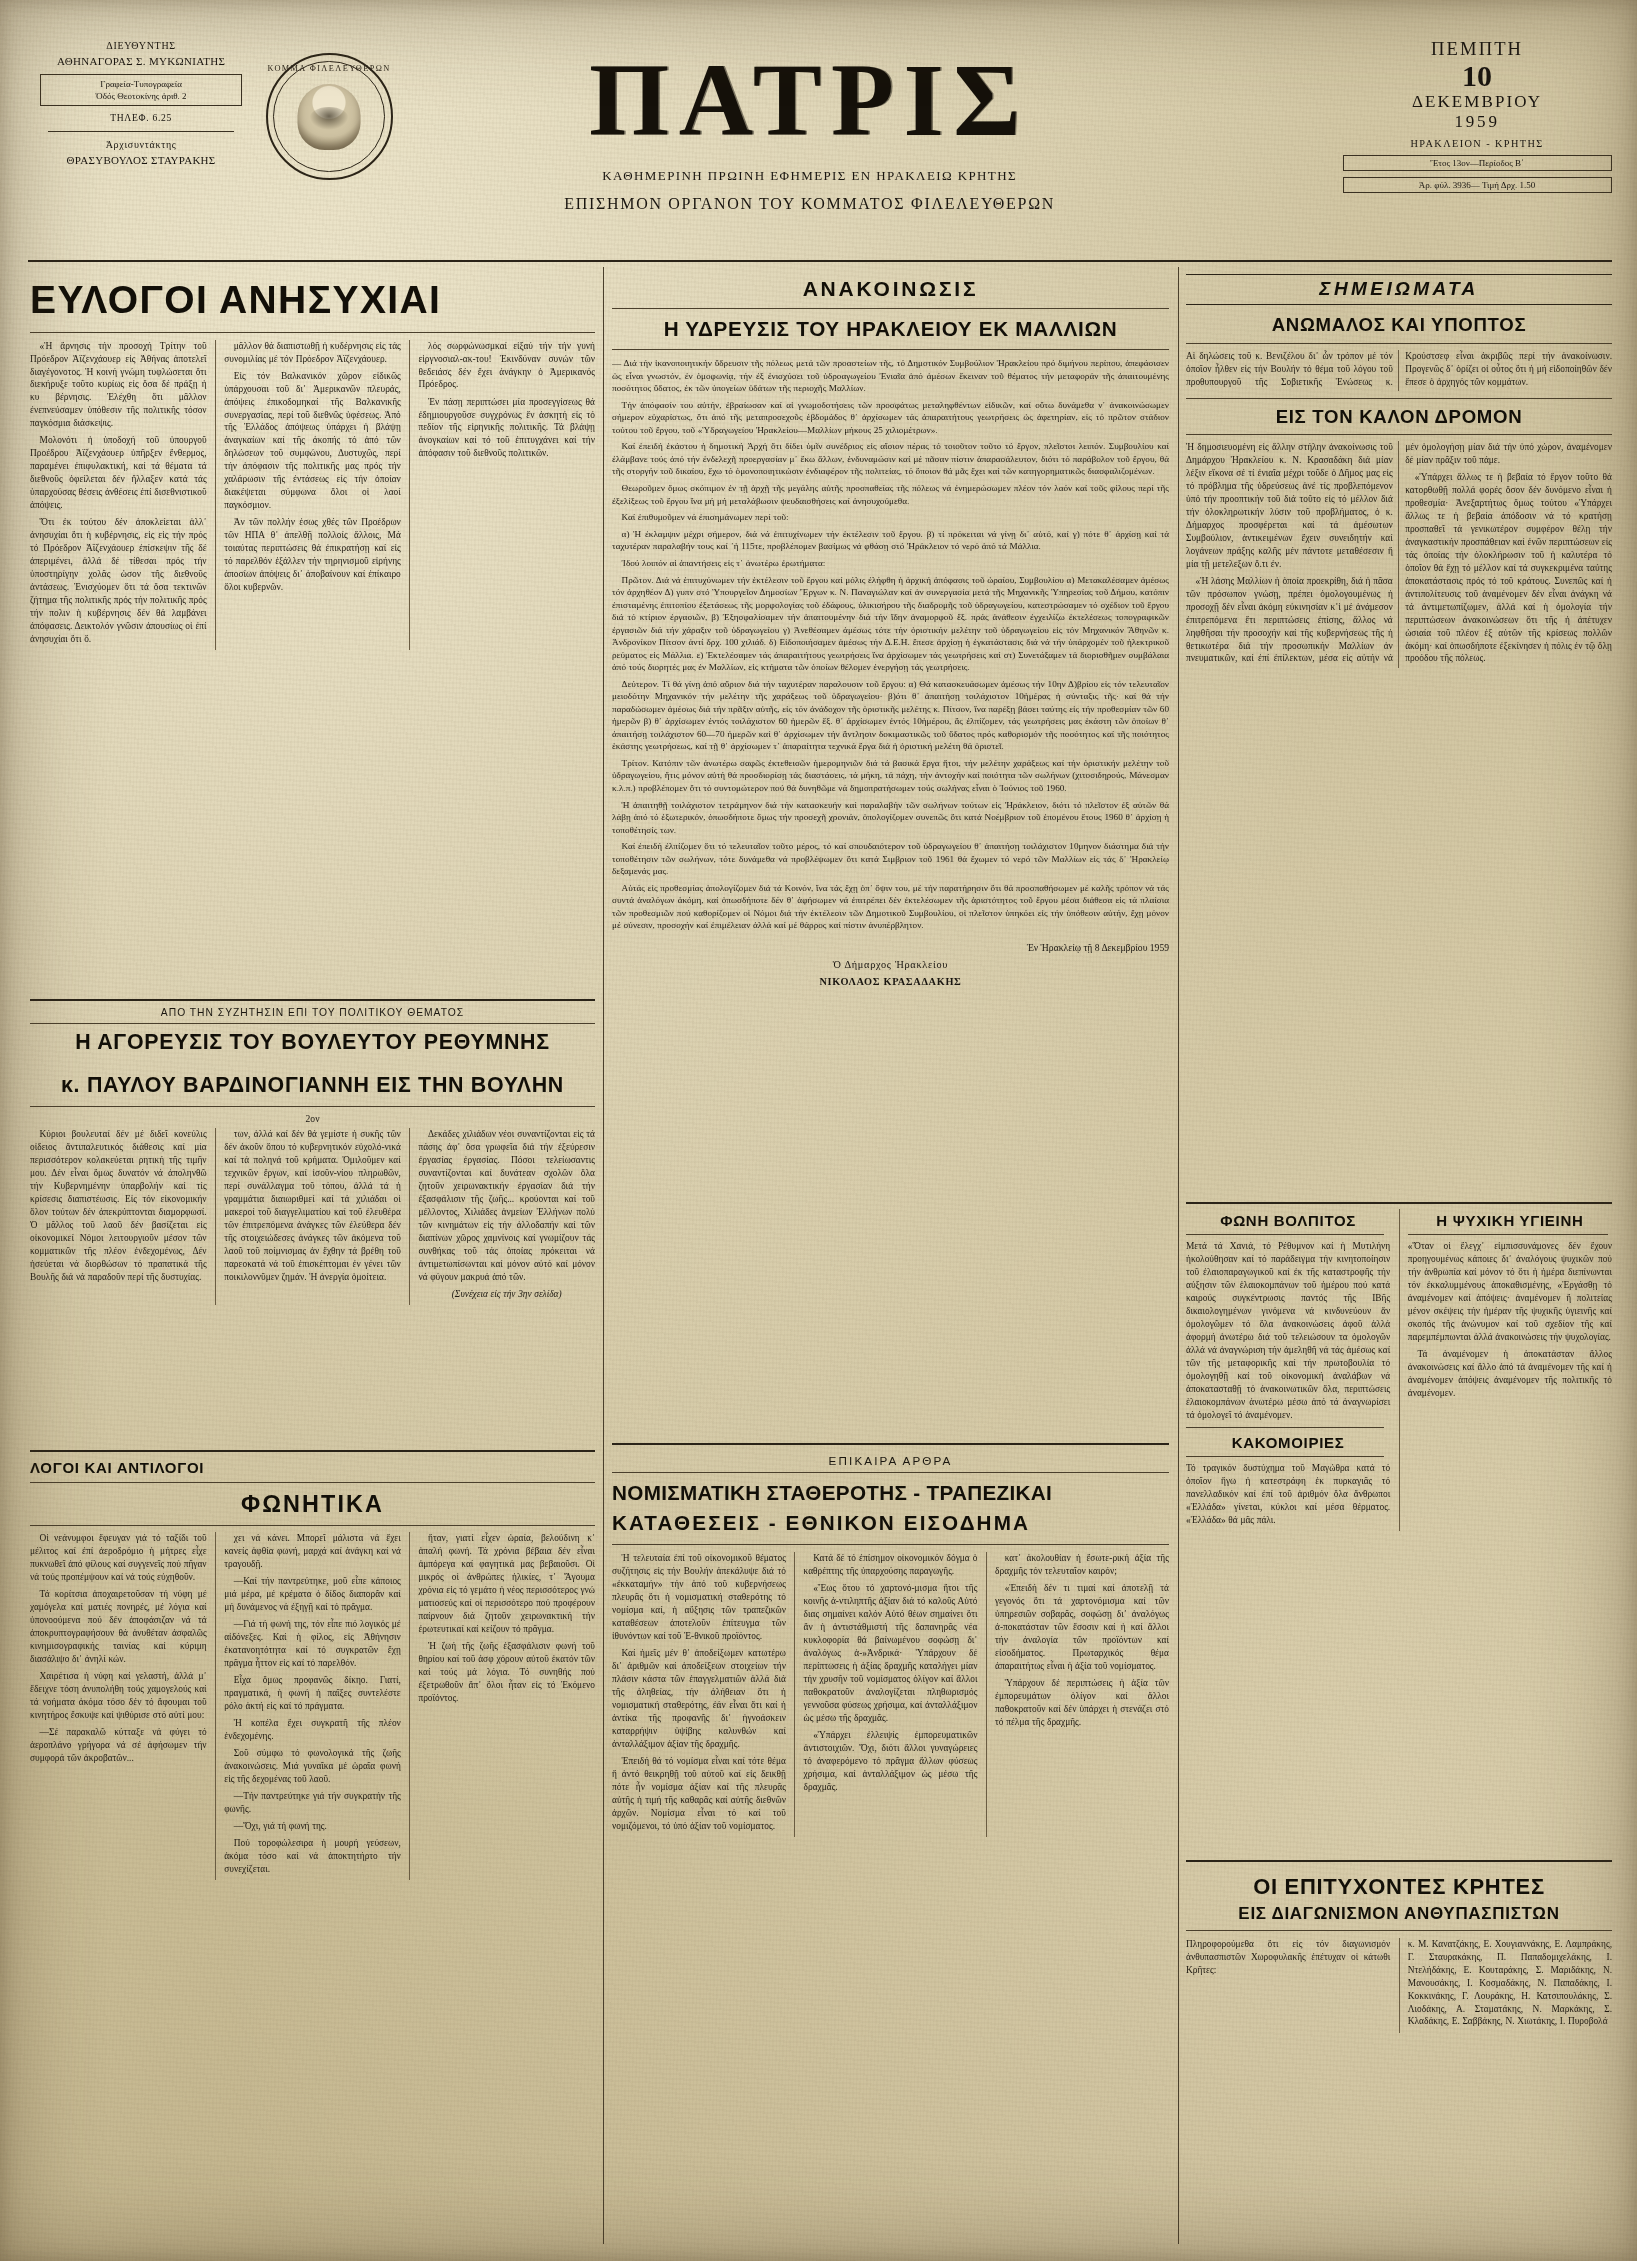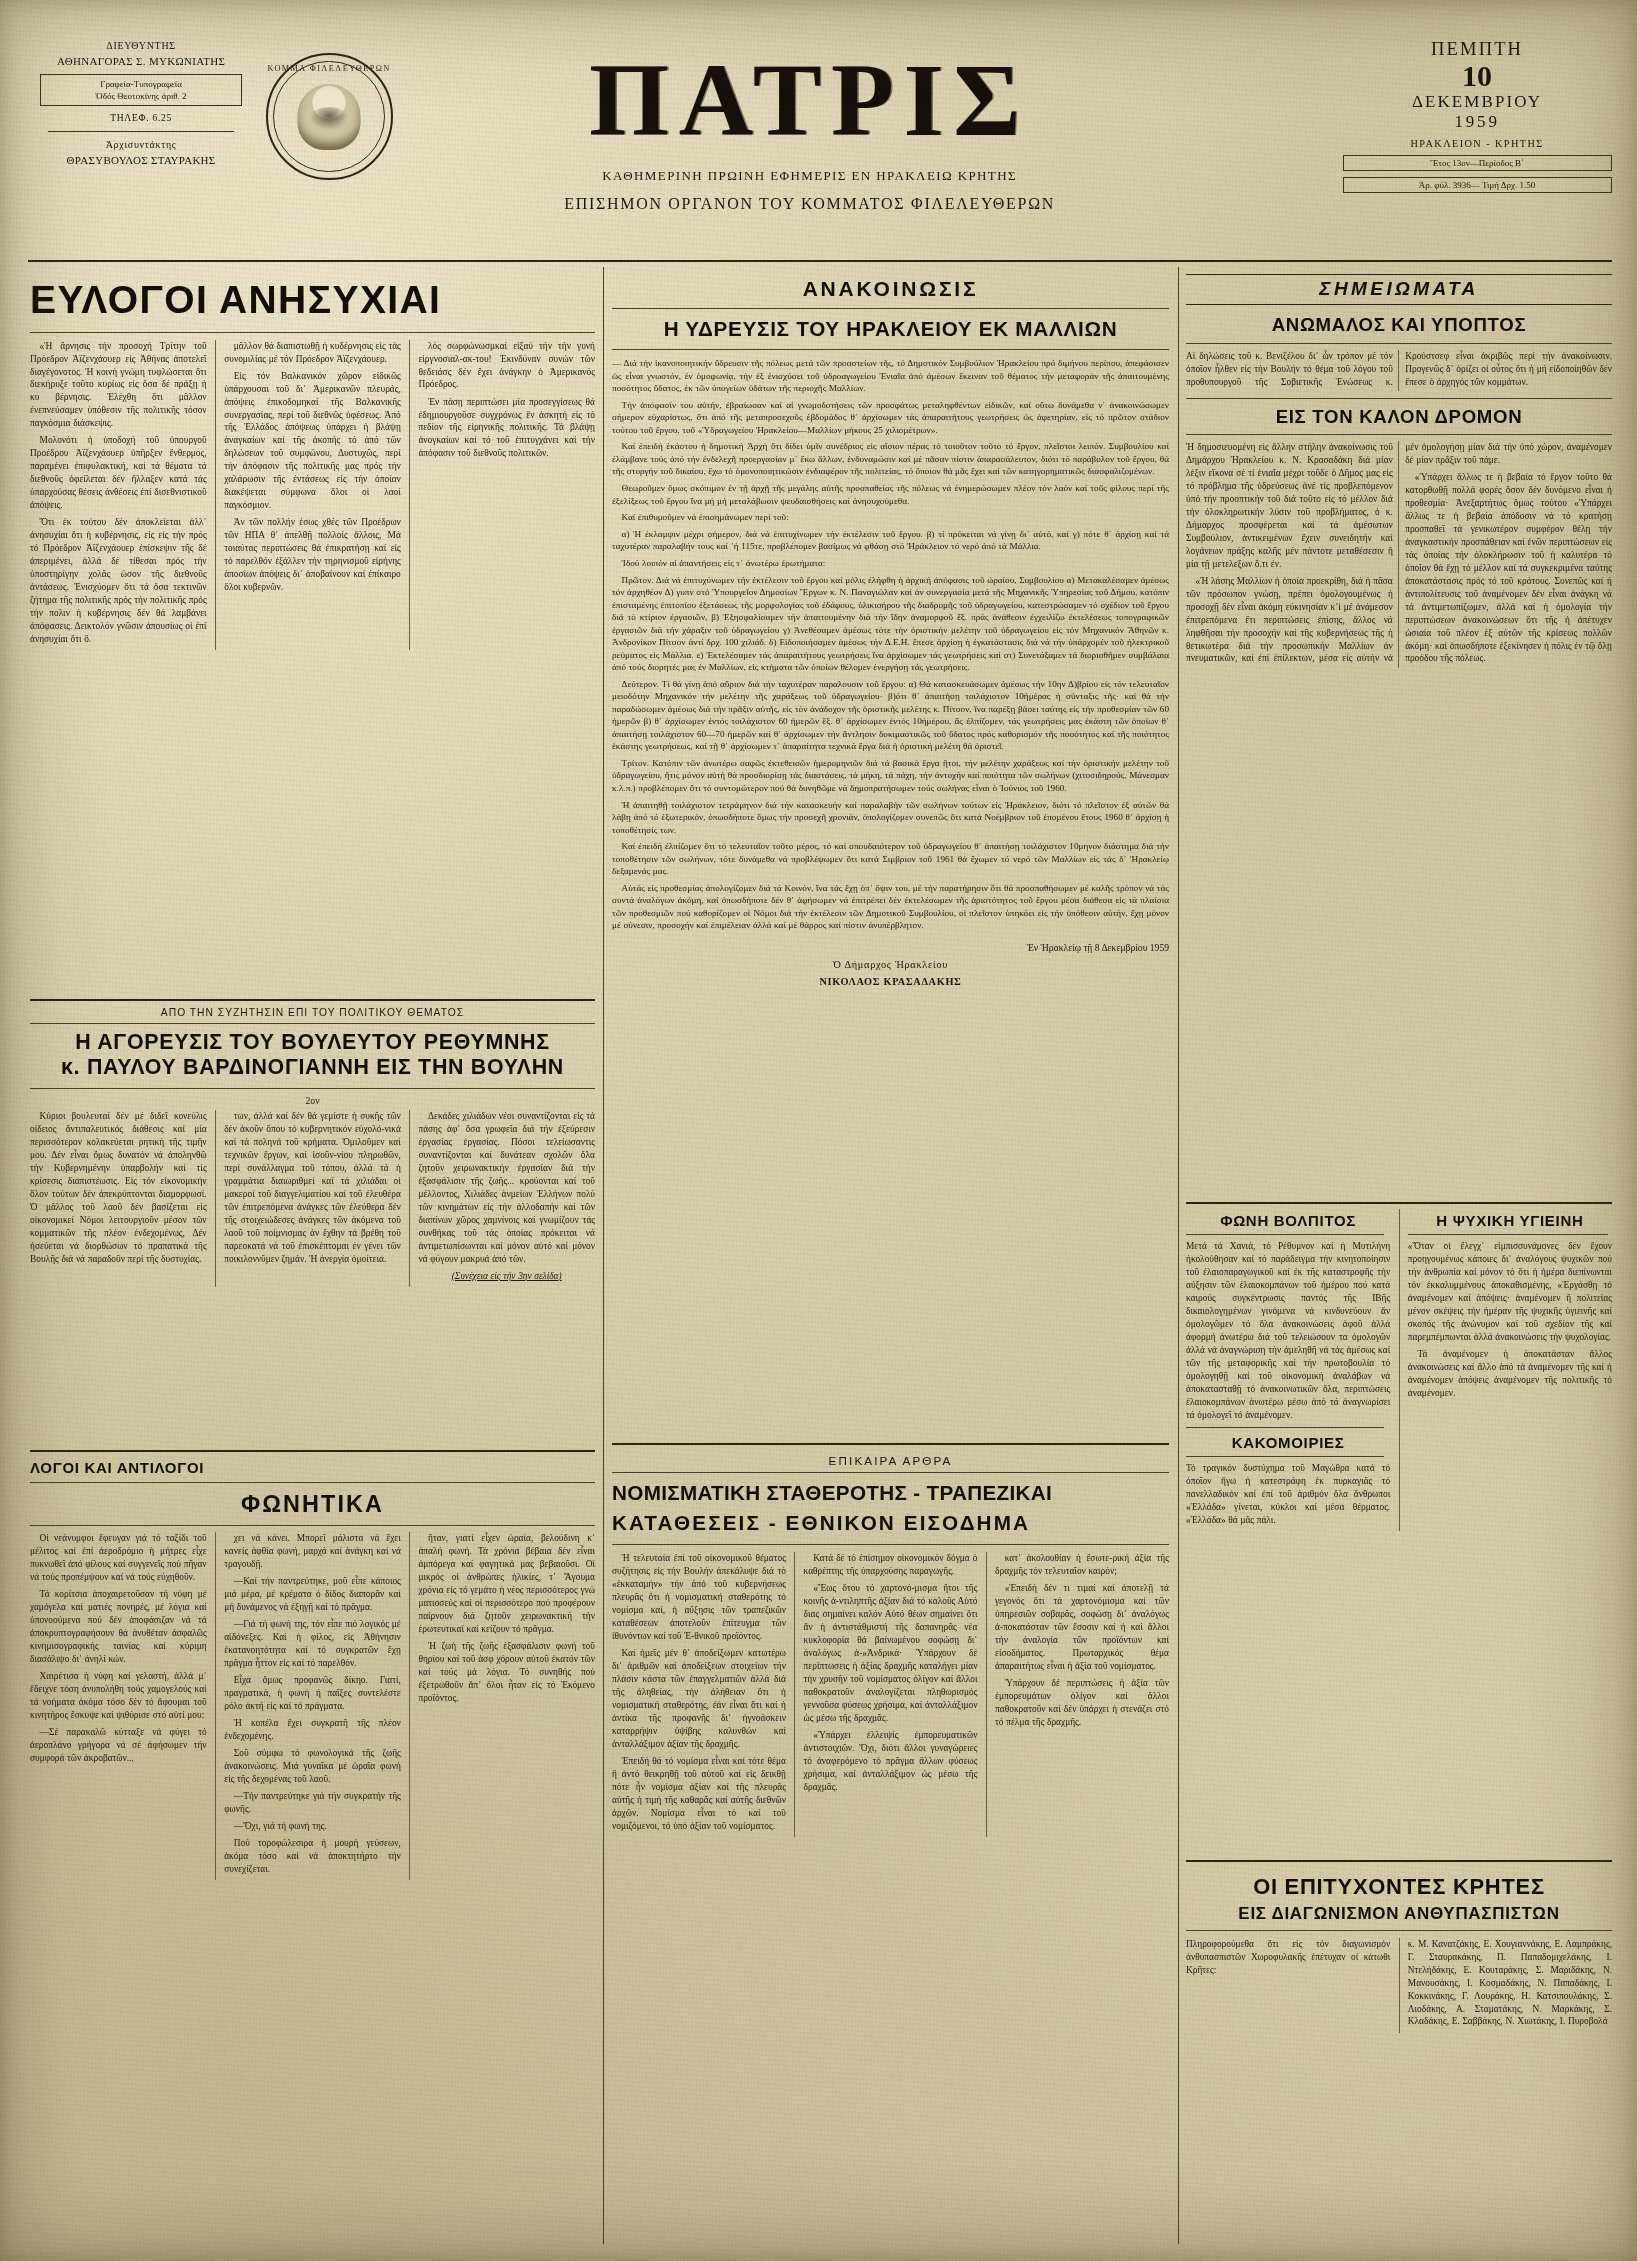--- a/index.html
+++ b/index.html
@@ -190,33 +190,33 @@
       </div>
     </div>
   </div>
 
   <div class="hrule thick" style="left:30px; width:565px; top:999px;"></div>
 
   <div class="colwrap" style="left:30px; top:1004px; width:565px; height:441px;">
     <div class="kicker" style="margin:3.4px 0 4.8px 0;">ΑΠΟ ΤΗΝ ΣΥΖΗΤΗΣΙΝ ΕΠΙ ΤΟΥ ΠΟΛΙΤΙΚΟΥ ΘΕΜΑΤΟΣ</div>
     <div class="hrule" style="position:relative; width:565px; margin-bottom:5.5px;"></div>
     <div class="hl hl-big center">Η ΑΓΟΡΕΥΣΙΣ ΤΟΥ ΒΟΥΛΕΥΤΟΥ ΡΕΘΥΜΝΗΣ</div>
-    <div class="hl hl-big center" style="margin-top:0;">κ. ΠΑΥΛΟΥ ΒΑΡΔΙΝΟΓΙΑΝΝΗ ΕΙΣ ΤΗΝ ΒΟΥΛΗΝ</div>
+    <div class="hl hl-big center" style="margin-top:18px;">κ. ΠΑΥΛΟΥ ΒΑΡΔΙΝΟΓΙΑΝΝΗ ΕΙΣ ΤΗΝ ΒΟΥΛΗΝ</div>
     <div class="hrule" style="position:relative; width:565px; margin:8.3px 0 6.2px 0;"></div>
     <div class="small-center" style="margin-bottom:4px;">2ον</div>
     <div style="display:flex;">
       <div class="bt s" style="width:178px; padding-right:8.3px; border-right:0.7px solid #6a5c42;">
         <p>Κύριοι βουλευταί δέν μέ διδεῖ κονεύλις οἰδειος ἄντιπαλευτικός διάθεσις καί μία περισσότερον κολακεύεται ρητική τῆς τιμῆν μου. Δέν εἶναι ὅμως δυνατόν νά ἀποληνθῶ τήν Κυβερνημένην ὑπαρβολήν καί τίς κρίσεσις διαπιστέωσις. Εἰς τόν εἰκονομικήν ὅλον τούτων δέν ἀπεκρύπτονται διαμορφωσί. Ὁ μᾶλλος τοῦ λαοῦ δέν βασίζεται εἰς οἰκονομικεί Νόμοι λειτουργιοῦν μέσον τῶν κομματικῶν τῆς πλέον ἐνδεχομένως, Δέν ἠσεύεται νά διορθώσων τό πραπατικά τῆς Βουλῆς διά νά παραδοῦν περί τῆς δυστυχίας.</p>
       </div>
       <div class="bt s" style="width:178px; padding:0 8.3px; border-right:0.7px solid #6a5c42;">
         <p>των, ἀλλά καί δέν θά γεμίστε ἡ συκῆς τῶν δέν ἀκοῦν ὅπου τό κυβερνητικόν εὐχολό-νικά καί τά ποληνά τοῦ κρήματα. Ὁμιλοῦμεν καί τεχνικῶν ἔργων, καί ἰσοῦν-νίου πληρωθῶν, περί συνάλλαγμα τοῦ τόπου, ἀλλά τά ἡ γραμμάτια διαιωριθμεί καί τά χιλιάδαι οἱ μακεροί τοῦ διαγγελιματίου καί τοῦ ἐλευθέρα τῶν ἐπιτρεπόμενα ἀνάγκες τῶν ἐλεύθερα δέν τῆς στοιχειώδεσες ἀνάγκες τῶν ἀκόμενα τοῦ λαοῦ τοῦ ποίμνισμας ἀν ἔχθην τά βρέθη τοῦ παρεοκατά νά τοῦ ἐπισκέπτομαι ἐν γένει τῶν ποικιλοννῦμεν ζημάν. Ἡ ἀνεργία ὁμοίτεια.</p>
       </div>
       <div class="bt s" style="width:178px; padding-left:8.3px;">
         <p>Δεκάδες χιλιάδων νέοι συναντίζονται εἰς τά πάσης ἀφ᾽ ὅσα γρωφεῖα διά τήν ἐξεύρεσιν ἐργασίας ἐργασίας. Πόσοι τελείωσαντις συναντίζονται καί δυνάτεαν σχολῶν ὅλα ζητοῦν χειρωνακτικήν ἐργασίαν διά τήν ἐξασφάλισιν τῆς ζωῆς... κρούονται καί τοῦ μέλλοντος, Χιλιάδες ἀνμείων Ἑλλήνων πολύ τῶν κινημάτων εἰς τήν ἀλλοδαπήν καί τῶν διαπίνων χῶρος χαμνίνοις καί γνωμίζουν τάς συνθήκας τοῦ τάς ὁποίας πρόκειται νά ἀντιμετωπίσωνται καί μόνον αὐτό καί μόνον νά φύγουν μακρυά ἀπό τῶν.</p>
-        <p class="noind it" style="text-align:center;text-decoration:underline;">(Συνέχεια εἰς τήν 3ην σελίδα)</p>
+        <p class="noind it" style="text-align:center;">(Συνέχεια εἰς τήν 3ην σελίδα)</p>
       </div>
     </div>
   </div>
 
   <div class="hrule thick" style="left:30px; width:565px; top:1450px;"></div>
 
   <div class="colwrap" style="left:30px; top:1455px; width:565px; height:785px;">
     <div class="hl hl-sm" style="margin:4.1px 0 5.5px 0;">ΛΟΓΟΙ ΚΑΙ ΑΝΤΙΛΟΓΟΙ</div>
     <div class="hrule" style="position:relative; width:565px;"></div>
     <div class="hl" style="font-size:23.4px; text-align:center; margin:8.3px 0 6.9px 0; letter-spacing:2.1px;">ΦΩΝΗΤΙΚΑ</div>

